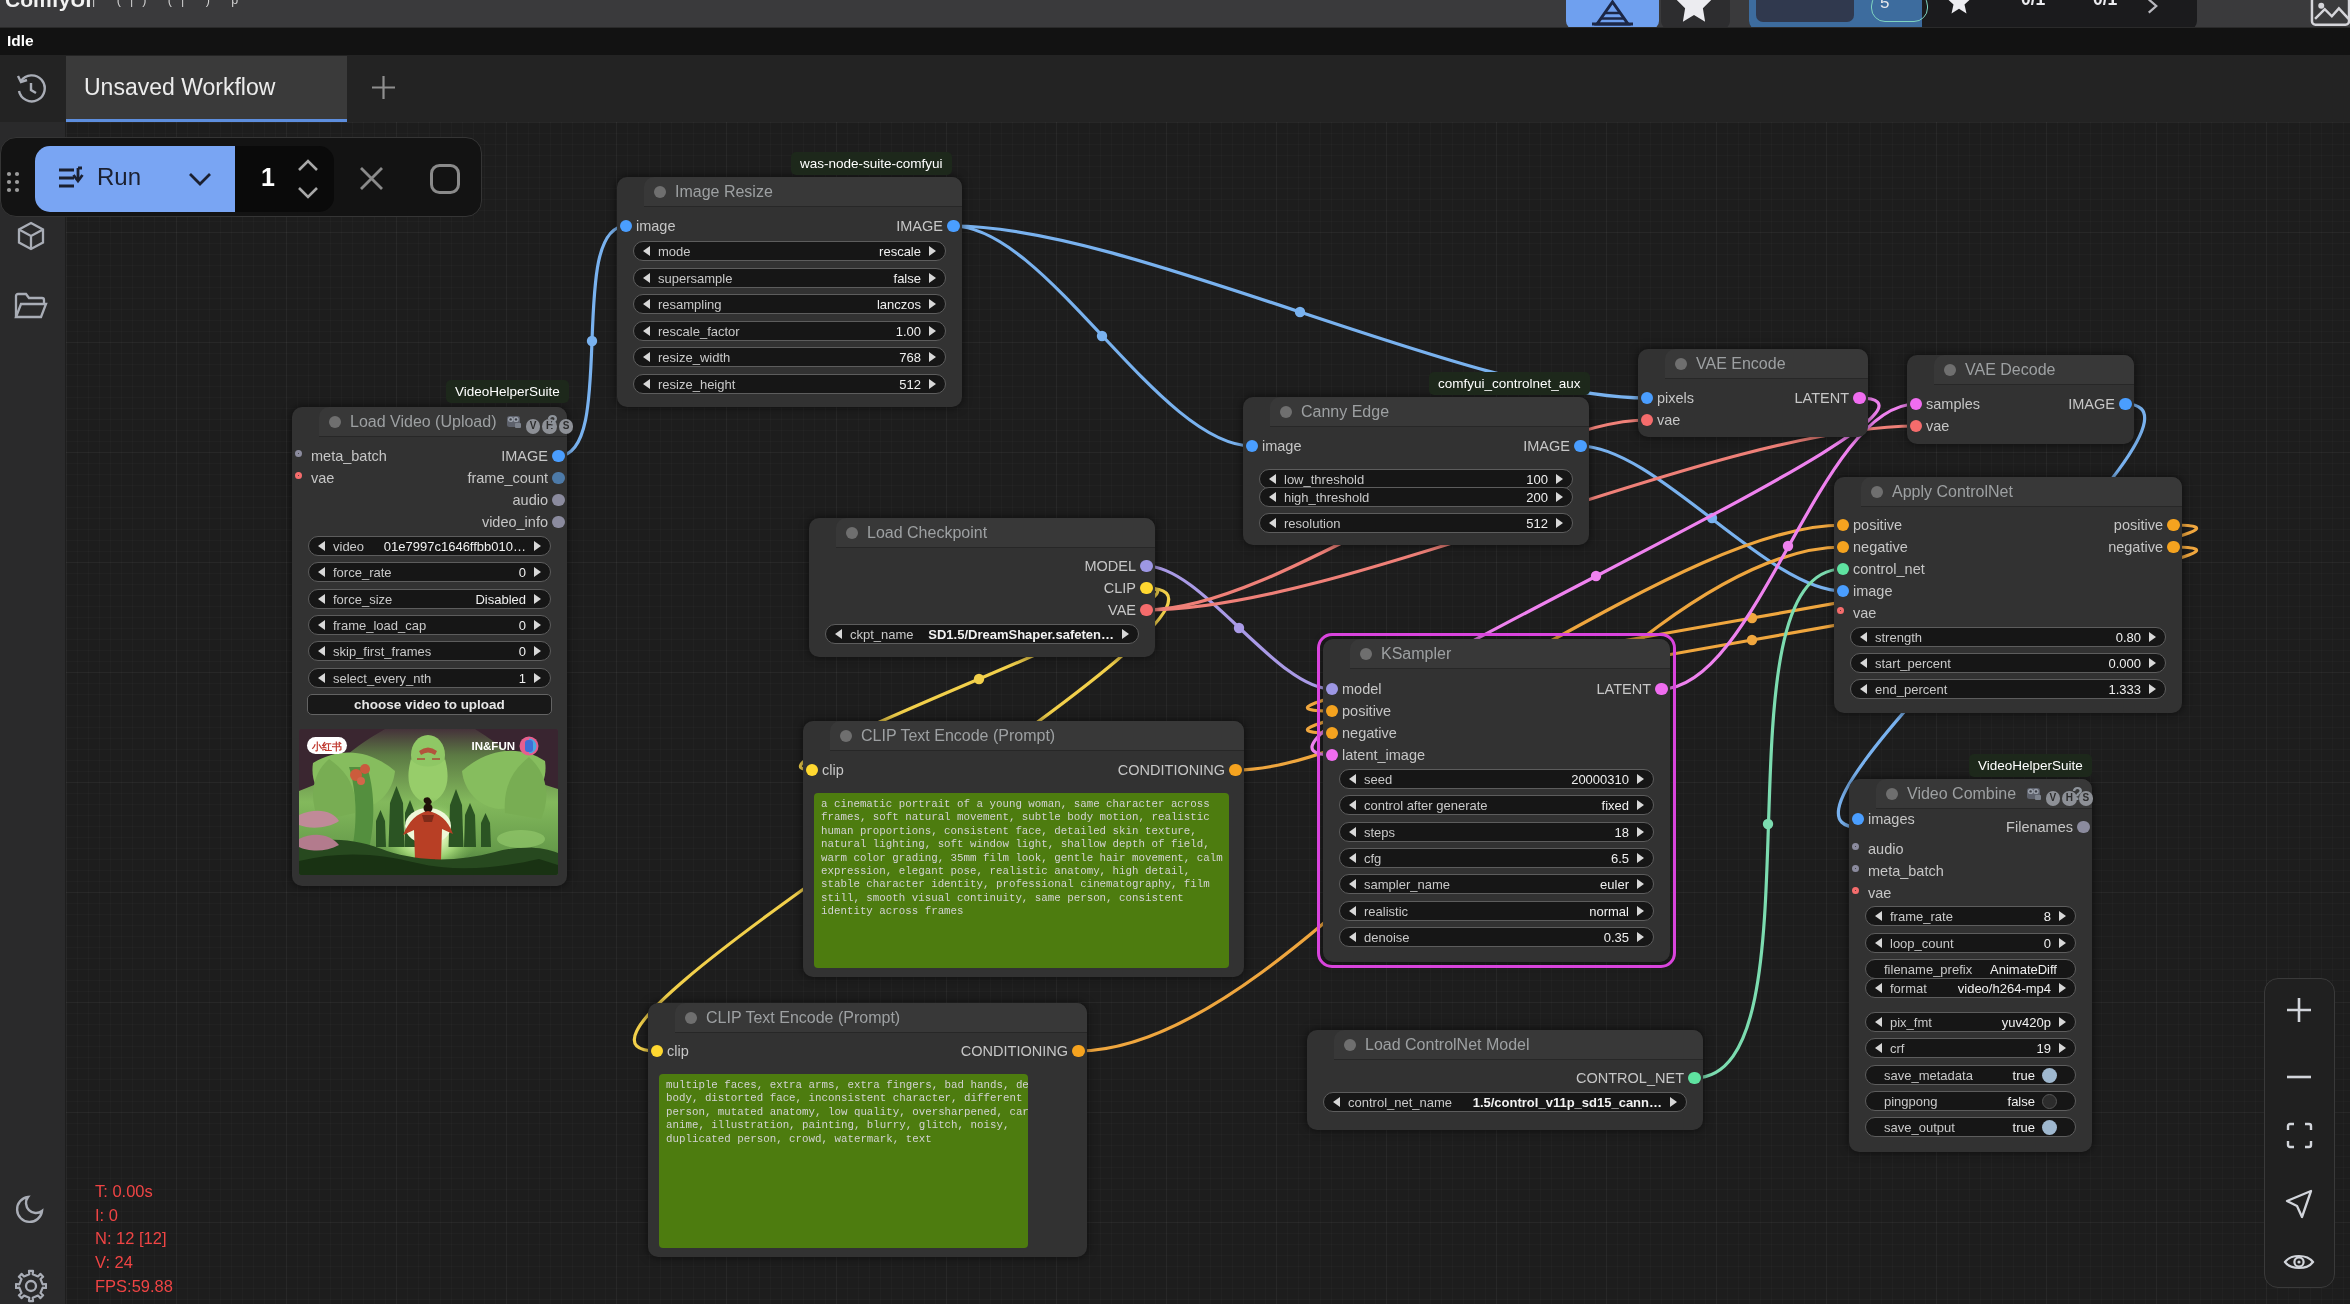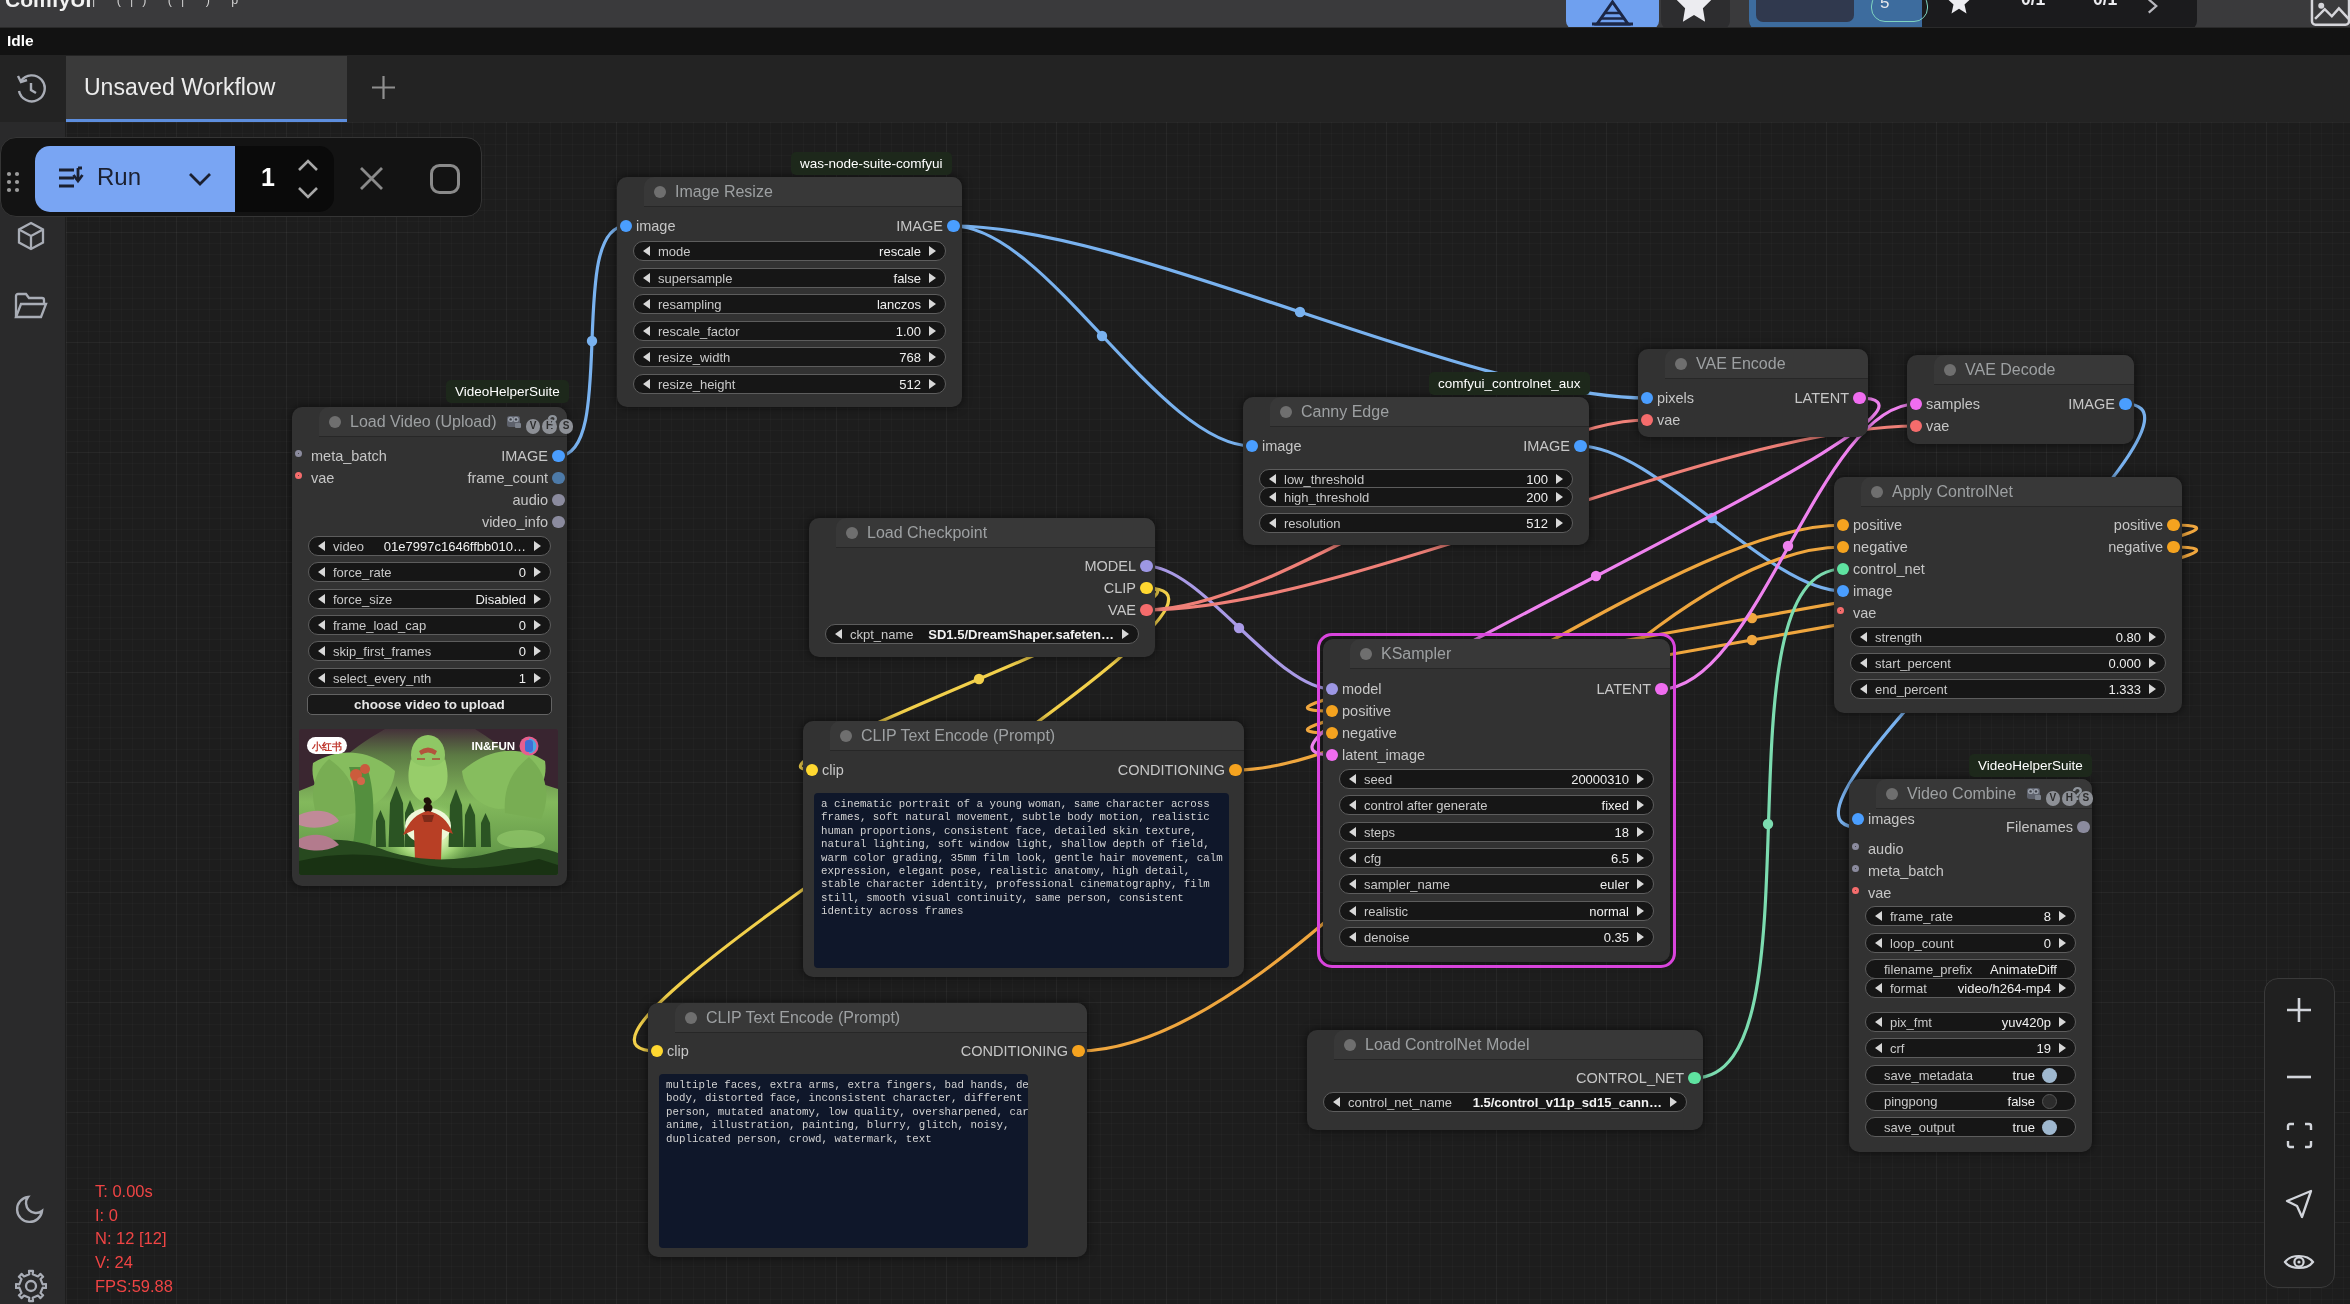--- a/index.html
+++ b/index.html
@@ -19,21 +19,21 @@
 .s.l { left:19px; } .s.r { right:19px; }
 .p { position:absolute; width:12.5px; height:12.5px; border-radius:50%; top:3.8px; }
 .pl { left:-16.5px; } .pr { right:-16.5px; }
 .w { position:absolute; left:16px; right:16px; height:20px; background:#161616; border:1px solid #5d5d5d; border-radius:10.5px; display:flex; align-items:center; font-size:13px; color:#c9c9c9; padding:0 9px; white-space:nowrap; }
 .w.na { padding:0 18px;text-align:right; }
 .al { width:0; height:0; border-top:5px solid transparent; border-bottom:5px solid transparent; border-right:7.5px solid #d8d8d8; margin-right:8px; flex:none; }
 .ar { width:0; height:0; border-top:5px solid transparent; border-bottom:5px solid transparent; border-left:7.5px solid #d8d8d8; margin-left:8px; flex:none; }
 .v { margin-left:auto; color:#f0f0f0; }
 .wv2 { font-weight:bold; color:#f2f2f2; }
 .tg { width:15px; height:15px; border-radius:50%; margin-left:7px; flex:none; }
-.ta { position:absolute; background:#0f172a; border-radius:4px; color:#d2d2d2; font-family:"Liberation Mono",monospace; font-size:10.8px; line-height:13.4px; padding:5px 0 0 7px; letter-spacing:0px; white-space:pre; overflow:hidden; }
+.ta { position:absolute; background:#4d7c0f; border-radius:4px; color:#d2d2d2; font-family:"Liberation Mono",monospace; font-size:10.8px; line-height:13.4px; padding:5px 0 0 7px; letter-spacing:0px; white-space:pre; overflow:hidden; }
 .btn { position:absolute; left:15px; right:15px; height:21px; background:#181818; border:1px solid #636363; border-radius:5px; color:#e6e6e6; font-size:13.5px; font-weight:bold; text-align:center; line-height:19px; }
 .prev { position:absolute; left:7px; width:259px; height:146px; border-radius:2px; overflow:hidden; }
 .badge { position:absolute; background:#1d281b; color:#fff; font-size:13.5px; height:23px; line-height:23px; padding:0 9px; border-radius:5px; z-index:3; white-space:nowrap; }
 .cc { display:inline-block; width:14.5px; height:14.5px; line-height:14.5px; border-radius:50%; background:#8d9096; color:#2c2c2c; font-size:10px; font-weight:bold; text-align:center; margin-left:2px; vertical-align:-2px; }
 .cam { vertical-align:-2px; margin-left:5px; }
 .q { position:absolute; right:9px; top:0; font-weight:bold; color:#8f959c; font-size:18px; }
 #menubar { position:absolute; left:0; top:0; width:2350px; height:28px; background:#3a3a3c; z-index:6; border-bottom:1px solid #2a2a2a; overflow:hidden; }
 #idlebar { position:absolute; left:0; top:28px; width:2350px; height:27px; background:#121212; z-index:6; color:#fff; font-size:15.5px; font-weight:bold; line-height:26px; padding-left:7px; }
 #tabrow { position:absolute; left:0; top:55px; width:2350px; height:67px; background:#232323; z-index:6; }
 #tab { position:absolute; left:66px; top:1px; width:281px; height:63px; background:#3a3a3a; color:#ececec; font-size:23px; line-height:63px; padding-left:18px; }

